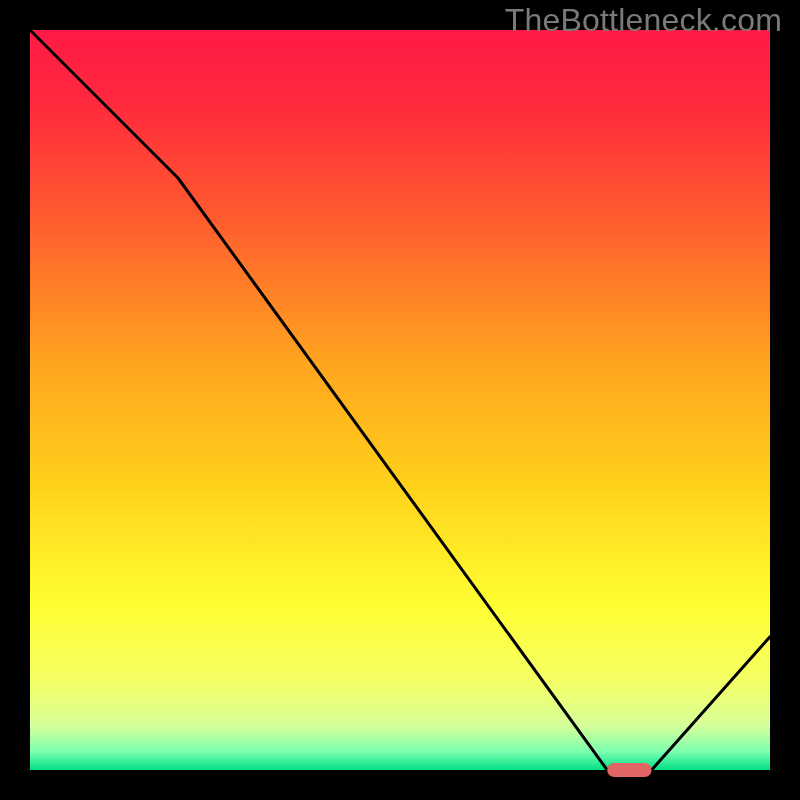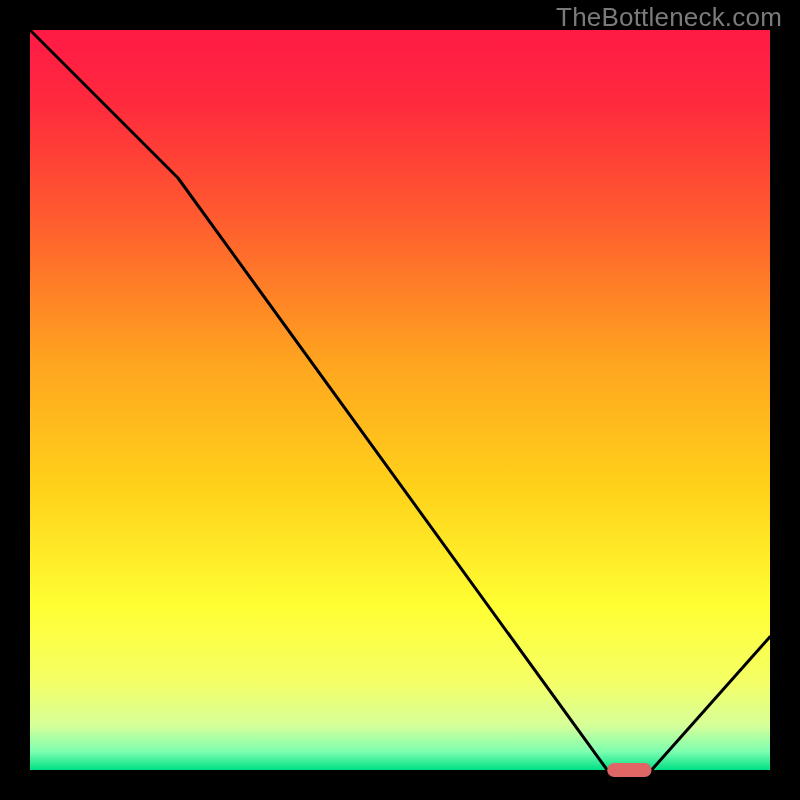--- a/index.html
+++ b/index.html
@@ -16,21 +16,21 @@
     height: 800px;
   }
   svg {
     display: block;
   }
   .watermark {
     position: absolute;
     top: 2px;
     right: 18px;
     font-family: Arial, Helvetica, sans-serif;
-    font-size: 26px;
+    font-size: 32px;
     font-weight: 400;
     color: #7a7a7a;
     letter-spacing: 0.2px;
     user-select: none;
     margin-left: 28px;
   }
 </style>
 </head>
 <body>
 <div class="container">

